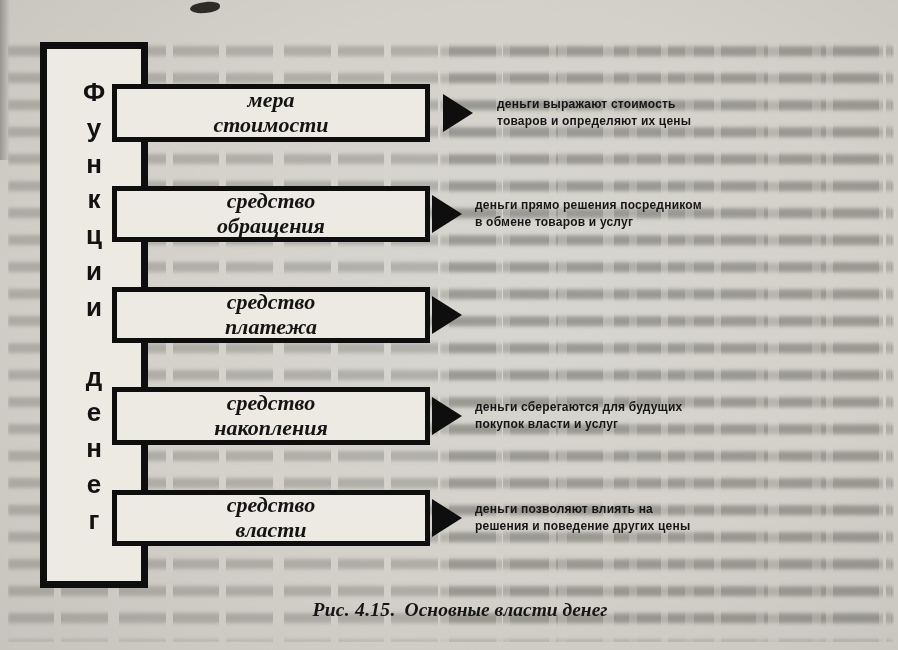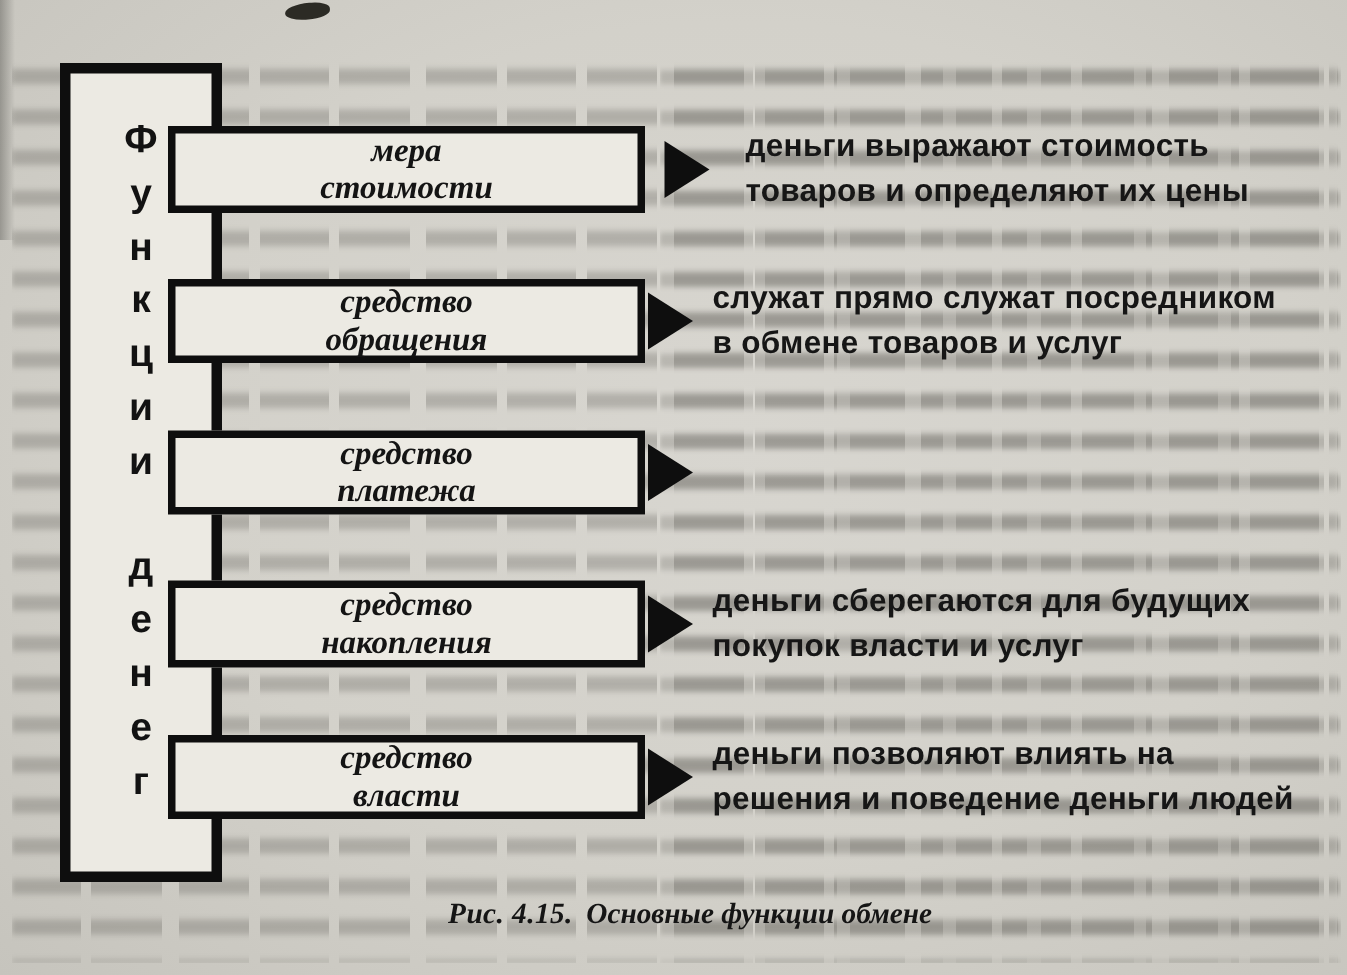--- a/index.html
+++ b/index.html
@@ -77,21 +77,21 @@
     font-family:"Liberation Serif", serif; font-style:italic; font-weight:bold;
     font-size:22px; line-height:1.12; color:#141414; white-space:pre-line;
   }
   .arrow {
     width:0; height:0; flex:0 0 auto; margin-left:2px;
     border-top:19px solid transparent; border-bottom:19px solid transparent;
     border-left:30px solid #0e0e0e;
   }
   .desc {
     margin-left:13px; max-width:410px;
-    font-weight:bold; font-size:21px; line-height:1.42; letter-spacing:.2px;
+    font-weight:bold; font-size:12px; line-height:1.42; letter-spacing:.2px;
     color:#161616; white-space:pre-line;
   }
 
   .caption {
     position:absolute; left:150px; top:599px; width:620px; text-align:center; z-index:2;
     font-family:"Liberation Serif", serif; font-style:italic; font-weight:bold;
     font-size:19.5px; color:#151515;
   }
   .caption .label { margin-right:9px; letter-spacing:.3px;margin-top:18px; }
 </style>
@@ -131,21 +131,21 @@
     <div class="desc">деньги выражают стоимость
 товаров и определяют их цены</div>
   </div>
 
   <div class="row r1">
     <div class="term-box">
       <span>средство
 обращения</span>
     </div>
     <div class="arrow"></div>
-    <div class="desc">служат прямо служат посредником
+    <div class="desc">деньги прямо решения посредником
 в обмене товаров и услуг</div>
   </div>
 
   <div class="row r2">
     <div class="term-box">
       <span>средство
 платежа</span>
     </div>
     <div class="arrow"></div>
   </div>
@@ -160,20 +160,20 @@
 покупок власти и услуг</div>
   </div>
 
   <div class="row r4">
     <div class="term-box">
       <span>средство
 власти</span>
     </div>
     <div class="arrow"></div>
     <div class="desc">деньги позволяют влиять на
-решения и поведение деньги людей</div>
+решения и поведение других цены</div>
   </div>
 
   <div class="caption">
-    <span class="label">Рис. 4.15.</span><span>Основные функции обмене</span>
+    <span class="label">Рис. 4.15.</span><span>Основные власти денег</span>
   </div>
 
 </div>
 
 </body></html>

